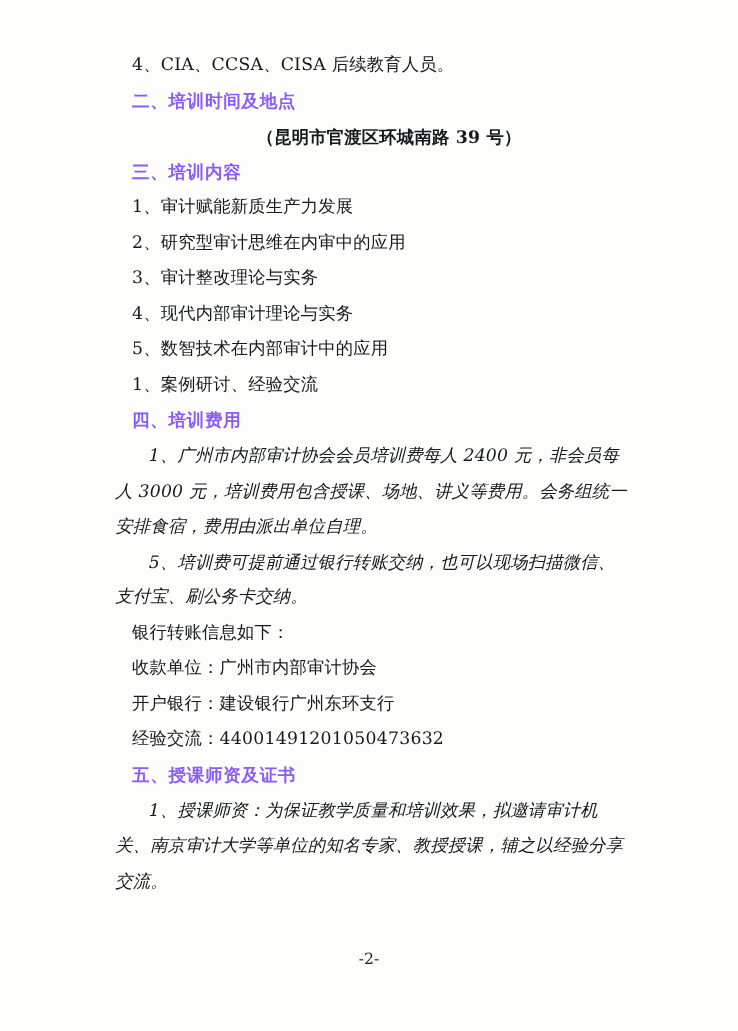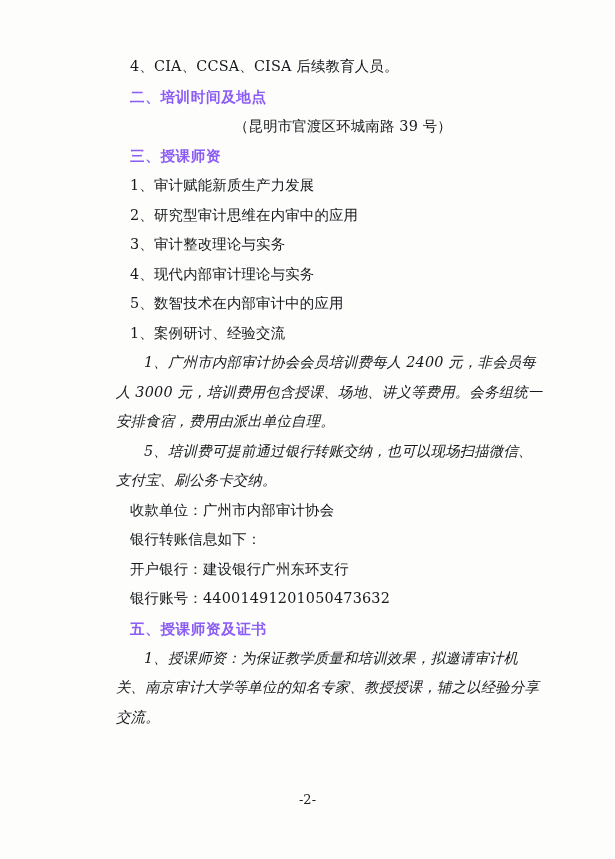--- a/index.html
+++ b/index.html
@@ -18,42 +18,41 @@
   .page {
     position: absolute;
     left: 0; top: 0;
     width: 615px;
     height: 859px;
     background: #fdfdfb;
   }
   .content {
     position: absolute;
     left: 96px;
-    top: 52px;
+    top: 40px;
     width: 430px;
-    margin-left: 20px;
   }
   .line {
     font-size: 14.4px;
     line-height: 29.5px;
     letter-spacing: 0.2px;
     white-space: pre;
     color: #15181c;
   }
   .heading {
     font-weight: bold;
     font-size: 14.6px;
     line-height: 30px;
     letter-spacing: 0.6px;
     white-space: pre;
     color: #8b5cf6;
   }
   .indent2 { padding-left: 14px; }
   .indent-heading { padding-left: 14px; }
-  .indent-deep { padding-left: 118px; }
+  .indent-deep { padding-left: 118px; font-weight: bold; }
   .hang {
     white-space: normal;
     text-indent: 28px;
     word-break: break-all;
     font-style: italic;
   }
   .footer {
     position: absolute;
     left: 0;
     top: 792px;
@@ -68,34 +67,35 @@
 <body>
 
 <div class="page">
   <div class="content">
 
     <div class="line indent2">4、CIA、CCSA、CISA 后续教育人员。</div>
 
     <div class="heading indent-heading">二、培训时间及地点</div>
     <div class="line indent-deep">（昆明市官渡区环城南路 39 号）</div>
 
-    <div class="heading indent-heading">三、授课师资</div>
+    <div class="heading indent-heading">三、培训内容</div>
     <div class="line indent2">1、审计赋能新质生产力发展</div>
     <div class="line indent2">2、研究型审计思维在内审中的应用</div>
     <div class="line indent2">3、审计整改理论与实务</div>
     <div class="line indent2">4、现代内部审计理论与实务</div>
     <div class="line indent2">5、数智技术在内部审计中的应用</div>
     <div class="line indent2">1、案例研讨、经验交流</div>
 
+    <div class="heading indent-heading">四、培训费用</div>
     <div class="line hang">1、广州市内部审计协会会员培训费每人 2400 元，非会员每人 3000 元，培训费用包含授课、场地、讲义等费用。会务组统一安排食宿，费用由派出单位自理。</div>
     <div class="line hang">5、培训费可提前通过银行转账交纳，也可以现场扫描微信、支付宝、刷公务卡交纳。</div>
+    <div class="line indent2">银行转账信息如下：</div>
     <div class="line indent2">收款单位：广州市内部审计协会</div>
-    <div class="line indent2">银行转账信息如下：</div>
     <div class="line indent2">开户银行：建设银行广州东环支行</div>
-    <div class="line indent2">银行账号：44001491201050473632</div>
+    <div class="line indent2">经验交流：44001491201050473632</div>
 
     <div class="heading indent-heading">五、授课师资及证书</div>
     <div class="line hang">1、授课师资：为保证教学质量和培训效果，拟邀请审计机关、南京审计大学等单位的知名专家、教授授课，辅之以经验分享交流。</div>
 
   </div>
 
   <div class="footer">-2-</div>
 </div>
 
 </body></html>

